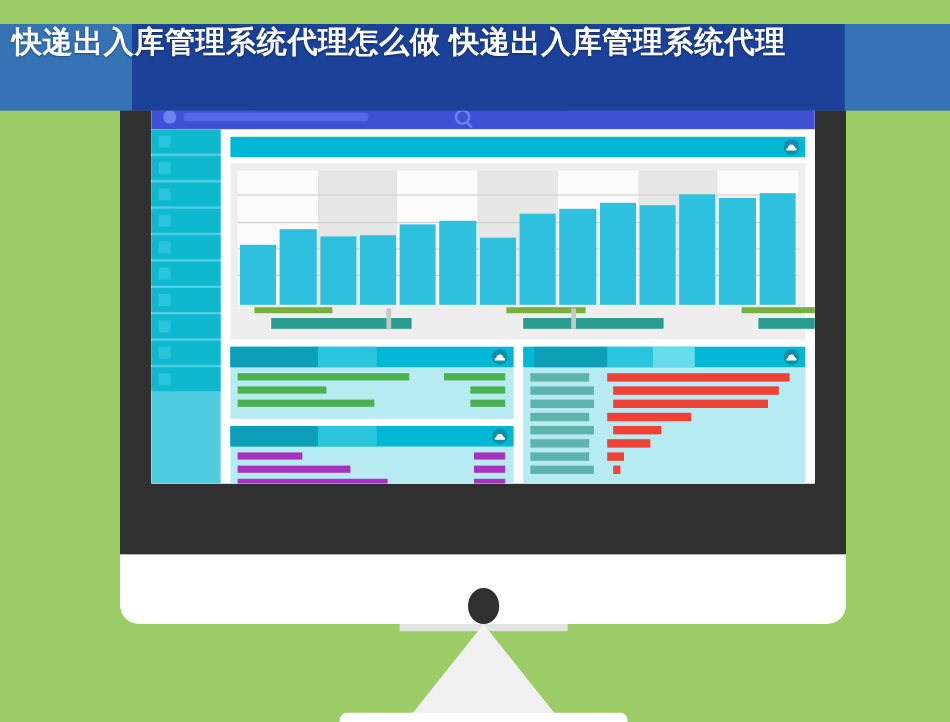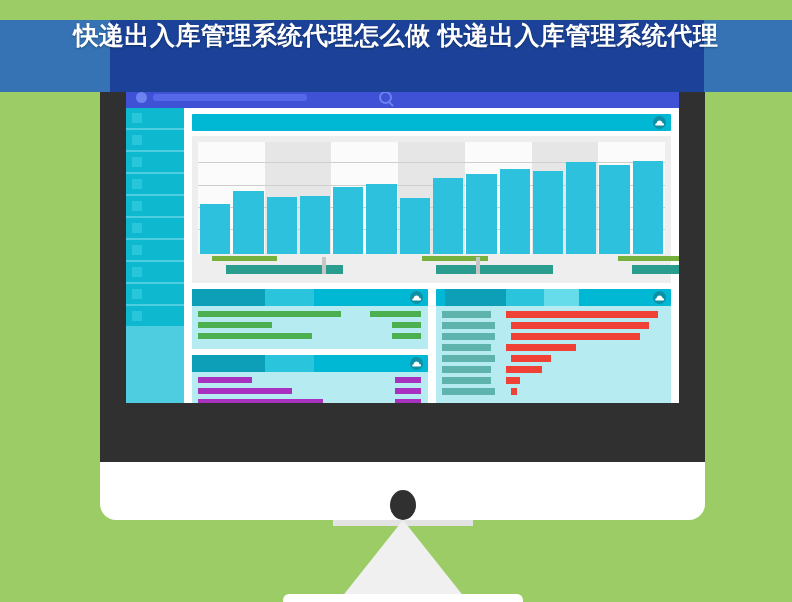--- a/index.html
+++ b/index.html
@@ -71,21 +71,21 @@
   .rb{position:absolute;height:6px;}
   .green{background:#4caf50;}
   .purple{background:#a831c0;}
   .rrow{position:relative;height:7px;margin-bottom:4px;}
   .rlabel{position:absolute;left:0;height:7px;background:#5fb3ad;}
   .rbar{position:absolute;height:7px;background:#ef4136;}
 
   
   .banner{position:absolute;left:0;top:20px;width:792px;height:72px;background:#3573b5;}
   .banner-inner{position:absolute;left:0;top:0;width:792px;height:72px;
-      display:flex;align-items:center;justify-content:center;}
+      display:flex;align-items:center;}
   .btitle{color:#ffffff;font-size:25px;font-weight:bold;line-height:1.25;text-align:center;
       letter-spacing:0.5px;text-shadow:0 1px 2px rgba(0,0,0,.35);padding:0 10px;}
   .banner-l{position:absolute;left:0;top:20px;width:110px;height:72px;background:#3573b5;}
   .banner-r{position:absolute;right:0;top:20px;width:88px;height:72px;background:#3573b5;}
   .banner-dark{position:absolute;left:110px;top:20px;width:594px;height:72px;background:#1b4298;}
   .banner-dark2{position:absolute;left:213px;top:20px;width:260px;height:72px;background:#1b4298;}
 </style>
 </head>
 <body>
 

